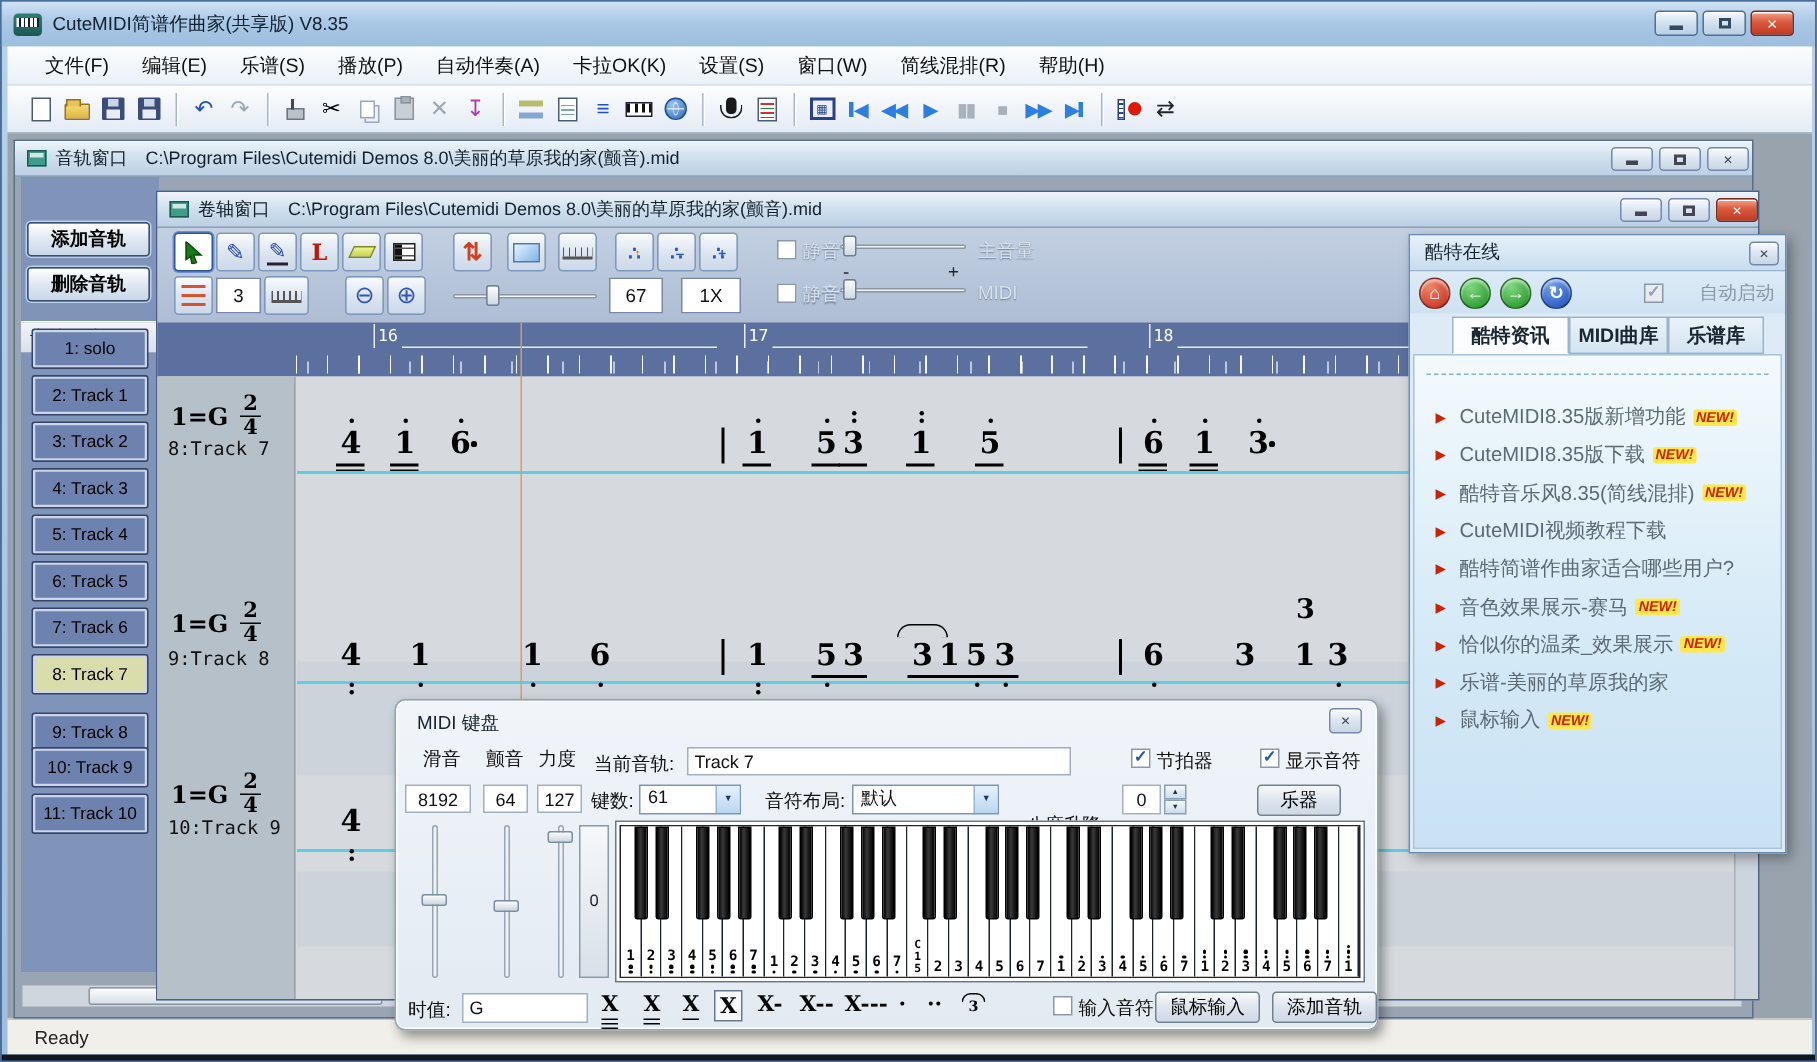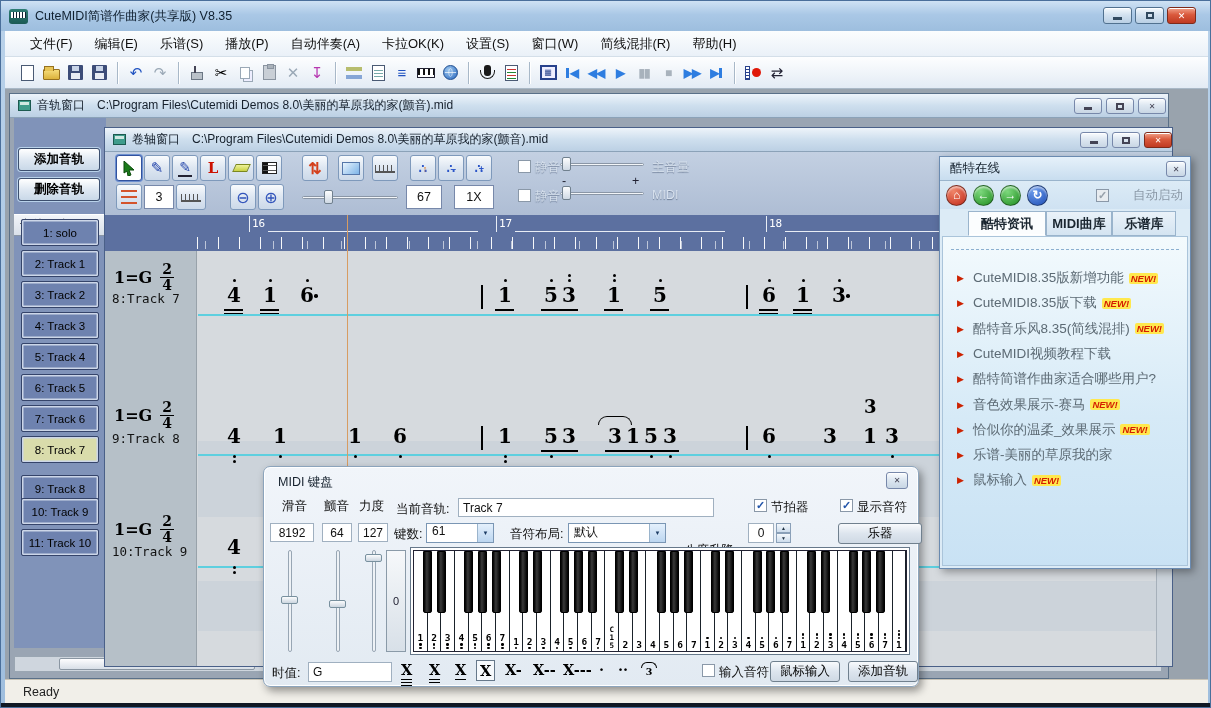--- a/index.html
+++ b/index.html
@@ -577,21 +577,21 @@
     <span class="dd" style="left:304px;top:56px;width:98px">
         <span>默认</span>
         <span class="arr">▼</span>
       </span>
     <span class="dlbl" style="left:420px;top:75px">八度升降:</span>
     <span class="dbox ctr" style="left:484px;top:56px;width:26px;height:20px">0</span>
     <span class="spin" style="left:512px;top:56px">
         <i>▲</i>
         <i>▼</i>
       </span>
-    <span class="dbtn" style="left:574px;top:56px;width:84px">乐器</span>
+    <span class="dbtn" style="left:574px;top:56px;width:56px">乐器</span>
 
     <span class="vsl" style="left:16px;top:83px">
         <span class="trk"></span>
         <span class="th" style="top:46px"></span>
       </span>
     <span class="vsl" style="left:64px;top:83px">
         <span class="trk"></span>
         <span class="th" style="top:50px"></span>
       </span>
     <span class="vsl" style="left:100px;top:83px">

